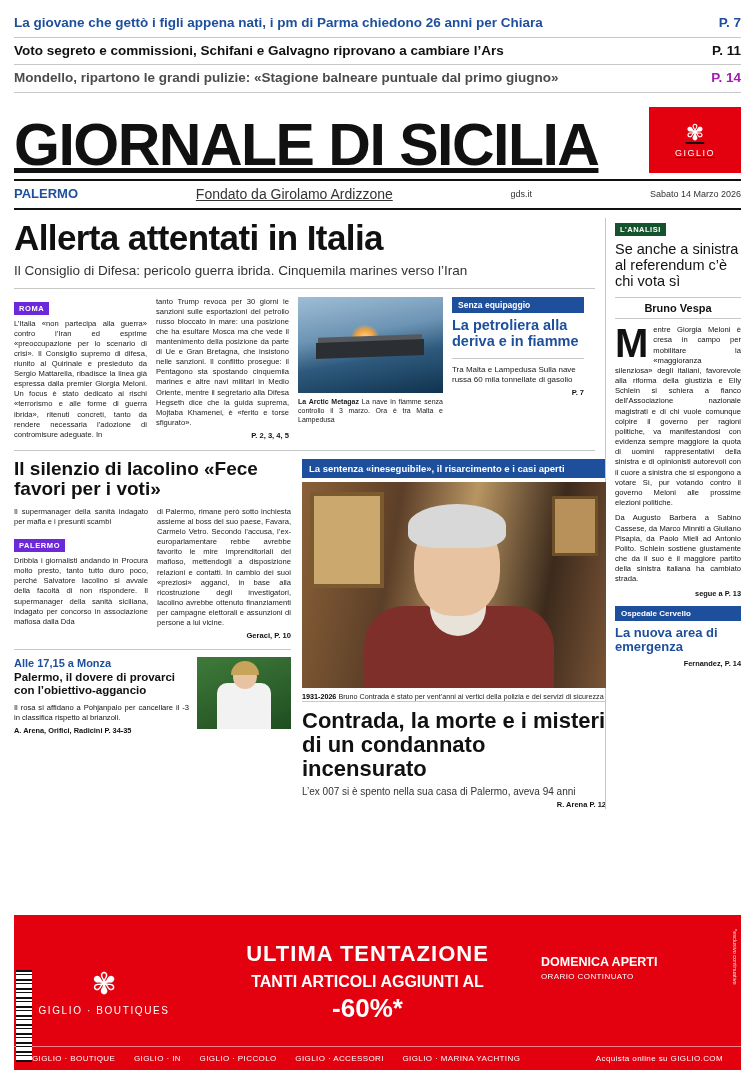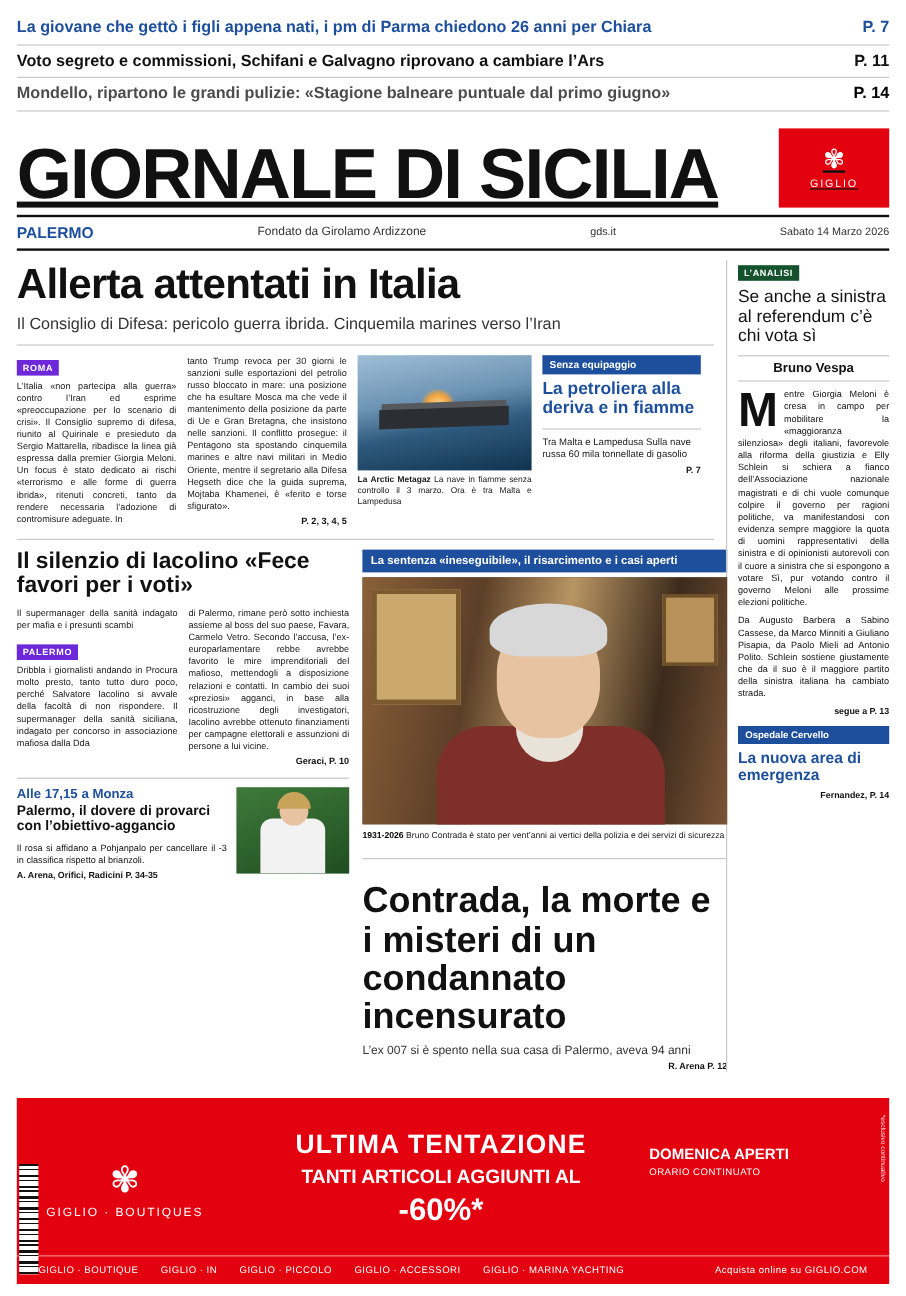--- a/index.html
+++ b/index.html
@@ -20,21 +20,21 @@
     border-bottom:1px solid #c8c8c8;
     padding:5px 0 6px 0;
   }
   .teaser:first-child { border-top:0; }
   .teaser-text { font-size:13.5px; font-weight:bold; line-height:1.15; }
   .teaser-page { font-size:13.5px; font-weight:bold; white-space:nowrap; padding-left:10px; }
   .t-blue .teaser-text, .t-blue .teaser-page { color:#1d4f9c; }
   .t-dark .teaser-text { color:#111; }
   .t-dark .teaser-page { color:#111; }
   .t-gray .teaser-text { color:#4c4c4c; }
-  .t-gray .teaser-page { color:#000000; }
+  .t-gray .teaser-page { color:#a21caf; }
 
   
   .masthead {
     display:flex; align-items:flex-end; justify-content:space-between;
     padding-top:12px;
     text-decoration:underline;
   }
   .logo {
     font-family:"Liberation Sans", sans-serif;
     font-weight:bold;
@@ -57,21 +57,21 @@
   .issue-info .anno { font-weight:bold; font-size:8.5px; }
 
   .mast-rule-top { border-top:2px solid #111; margin-top:6px; }
   .mast-bar {
     display:flex; align-items:center; justify-content:space-between;
     border-bottom:2px solid #111;
     padding:5px 0 6px 0;
     font-size:10px;
   }
   .mast-city { color:#1d4f9c; font-weight:bold; font-size:13px; }
-  .mast-founded { color:#333; font-size:10px; }
+  .mast-founded { color:#333; font-size:14px;text-decoration:underline; }
   .mast-site { color:#333; font-size:9px; }
   .mast-date { color:#333; font-size:9px; }
 
   
   .content { display:flex; margin-top:8px; }
   .col-main { width:591px; padding-right:10px; }
   .col-right { width:136px; border-left:1px solid #c8c8c8; padding-left:9px; }
 
   .headline {
     font-size:35px; font-weight:bold; line-height:1.0; letter-spacing:-0.6px;
@@ -151,22 +151,22 @@
     background:#e8c3a2; border-radius:46% 46% 44% 44%; }
   .pm-hair { position:absolute; left:106px; top:22px; width:98px; height:44px;
     background:#d8d8d8; border-radius:50% 50% 30% 30%; }
   .pm-body { position:absolute; left:62px; top:124px; width:190px; height:86px;
     background:#7f2f2a; border-radius:40px 40px 0 0; }
   .pm-collar { position:absolute; left:128px; top:124px; width:56px; height:30px;
     background:#e8e2d8; border-radius:0 0 28px 28px; }
   .photo-caption-bar { font-size:7.2px; color:#1a1a1a; padding-top:4px; line-height:1.3; }
   .photo-caption-bar b { color:#000; }
 
-  .h2-big { font-size:30px; font-weight:bold; line-height:1.08; margin-top:15px;
-    border-top:1px solid #c8c8c8; padding-top:19px; }
+  .h2-big { font-size:22px; font-weight:bold; line-height:1.08; margin-top:0;
+    border-top:1px solid #c8c8c8; padding-top:7px; }
   .sub-small { font-size:10px; color:#333; margin-top:5px; }
   .sig { font-size:7.5px; font-weight:bold; text-align:right; margin-top:3px; }
 
   
   .sportbox { margin-top:9px; border-top:1px solid #c8c8c8; padding-top:7px; display:flex; gap:8px; }
   .sportbox-left { width:175px; }
   .sb-kicker { color:#1d4f9c; font-size:11px; font-weight:bold; }
   .sb-title { font-size:11.5px; font-weight:bold; line-height:1.15; margin-top:2px; }
   .sb-text { font-size:7.6px; line-height:1.33; margin-top:5px; text-align:justify; }
   .sb-sig { font-size:7.4px; font-weight:bold; margin-top:3px; }

